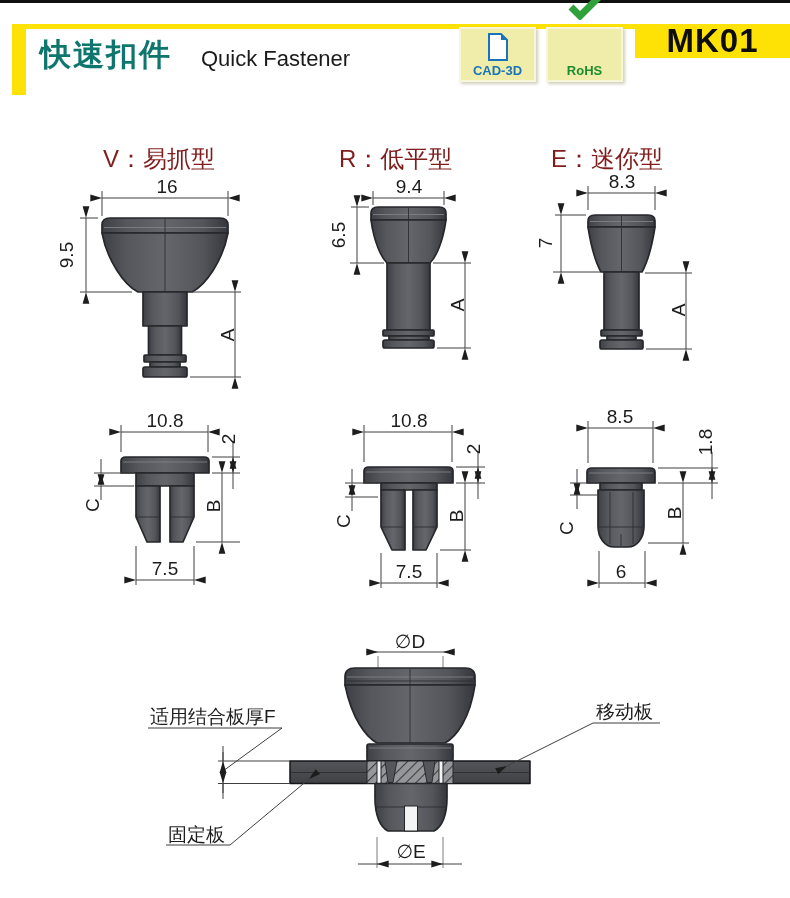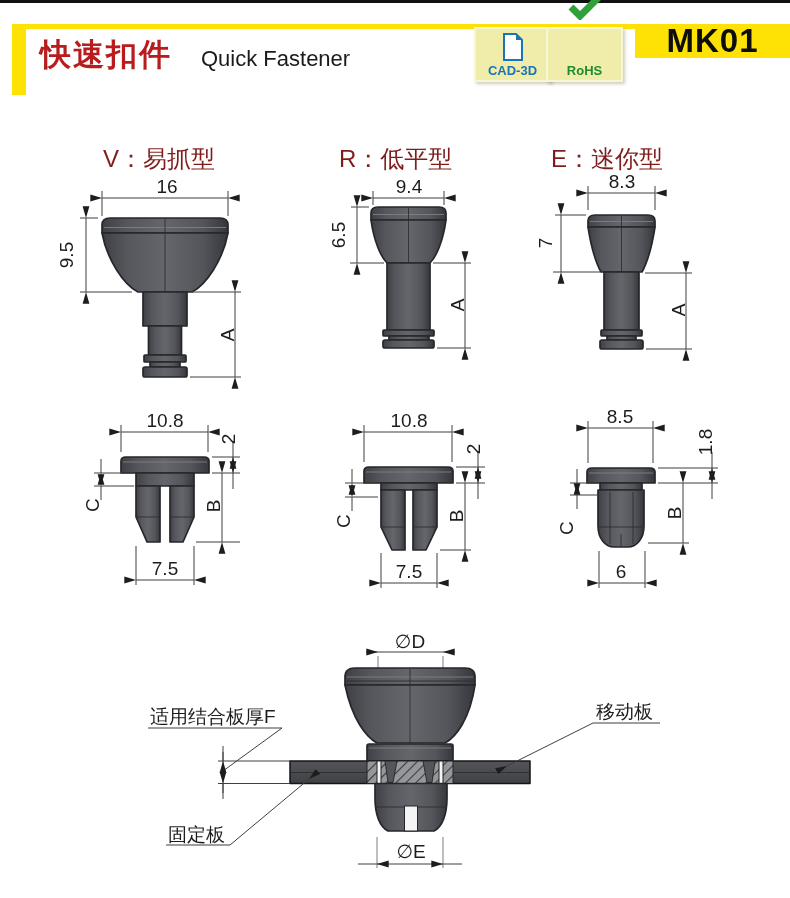--- a/index.html
+++ b/index.html
@@ -5,30 +5,30 @@
   html,body{margin:0;padding:0;background:#fff;}
   .page{position:relative;width:790px;height:898px;background:#ffffff;overflow:hidden;
         font-family:"Liberation Sans",sans-serif;}
   
   .topline{position:absolute;left:0;top:0;width:790px;height:3px;background:#101010;}
   .ystrip{position:absolute;left:12px;top:24px;width:778px;height:5px;background:#FFE205;}
   .ybar{position:absolute;left:12px;top:24px;width:14px;height:71px;background:#FFE205;}
   .model{position:absolute;left:635px;top:24px;width:155px;height:34px;background:#FFE205;
          display:flex;align-items:center;justify-content:center;
          font-size:33px;font-weight:bold;color:#0d0d0d;letter-spacing:1px;}
-  .title-cn{position:absolute;left:40px;top:34px;font-size:31px;font-weight:bold;color:#b91c1c;
+  .title-cn{position:absolute;left:40px;top:34px;font-size:31px;font-weight:bold;color:#0f766e;
             letter-spacing:2px;}
   .title-en{position:absolute;left:201px;top:46px;font-size:22px;color:#1a1a1a;}
   .badge{position:absolute;top:27px;width:77px;height:55px;background:#EFEDA9;
          border:2px solid #F8F6D8;box-sizing:border-box;box-shadow:2px 2px 3px rgba(120,115,60,.35);
          display:flex;flex-direction:column;align-items:center;justify-content:flex-end;
          padding-bottom:2px;cursor:pointer;}
   .badge .bicon{flex:1;display:flex;align-items:center;justify-content:center;}
   .blabel{font-size:13px;font-weight:bold;line-height:14px;}
-  .badge-cad{left:474px;justify-content:center;}  .badge-cad .blabel{color:#1B74B8;}
+  .badge-cad{left:459px;justify-content:center;}  .badge-cad .blabel{color:#1B74B8;}
   .badge-rohs{left:546px;gap:44px;} .badge-rohs .blabel{color:#1E8C30;}
   
   .seclabel{position:absolute;top:143px;font-size:24px;color:#7f1d1d;white-space:nowrap;}
   .sec-v{left:103px;} .sec-r{left:339px;} .sec-e{left:551px;}
   
   svg.drawing{position:absolute;left:0;top:0;}
   .part{fill:url(#gpart);stroke:#26272B;stroke-width:1.7;stroke-linejoin:round;}
   .plate{fill:url(#gplate);stroke:#141518;stroke-width:1.5;stroke-linejoin:round;}
   .seam{stroke:#2a2b2f;stroke-width:1;fill:none;opacity:.85;}
   .hl{stroke:#7e7f84;stroke-width:1;fill:none;opacity:.9;}

